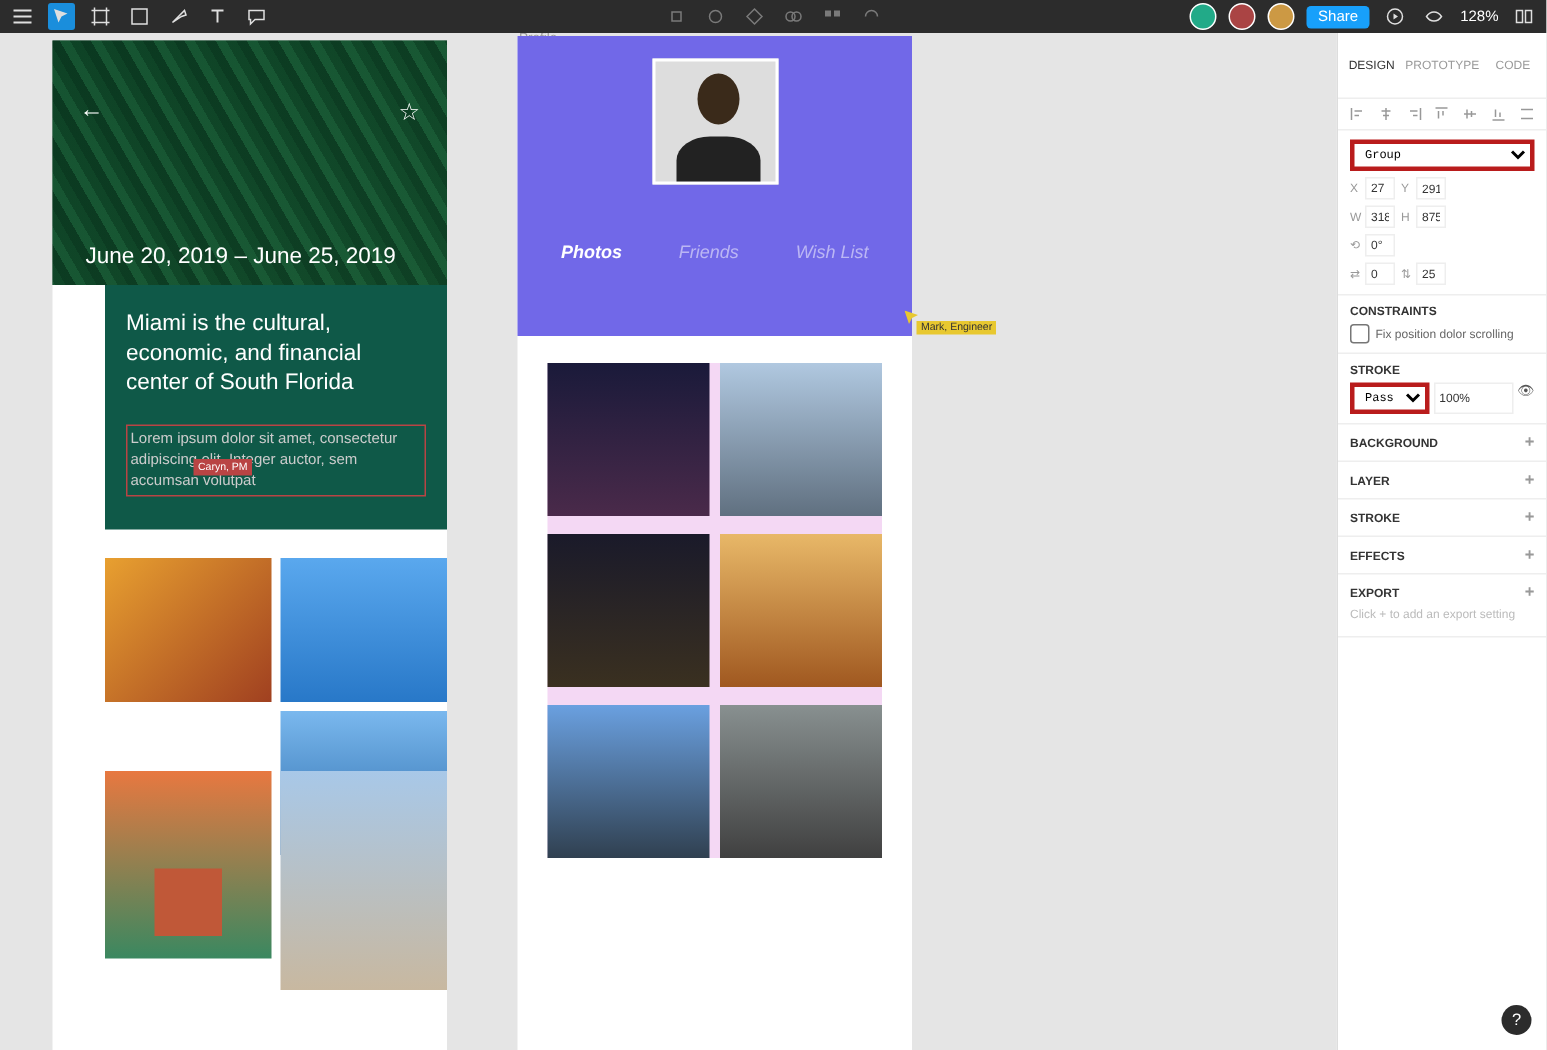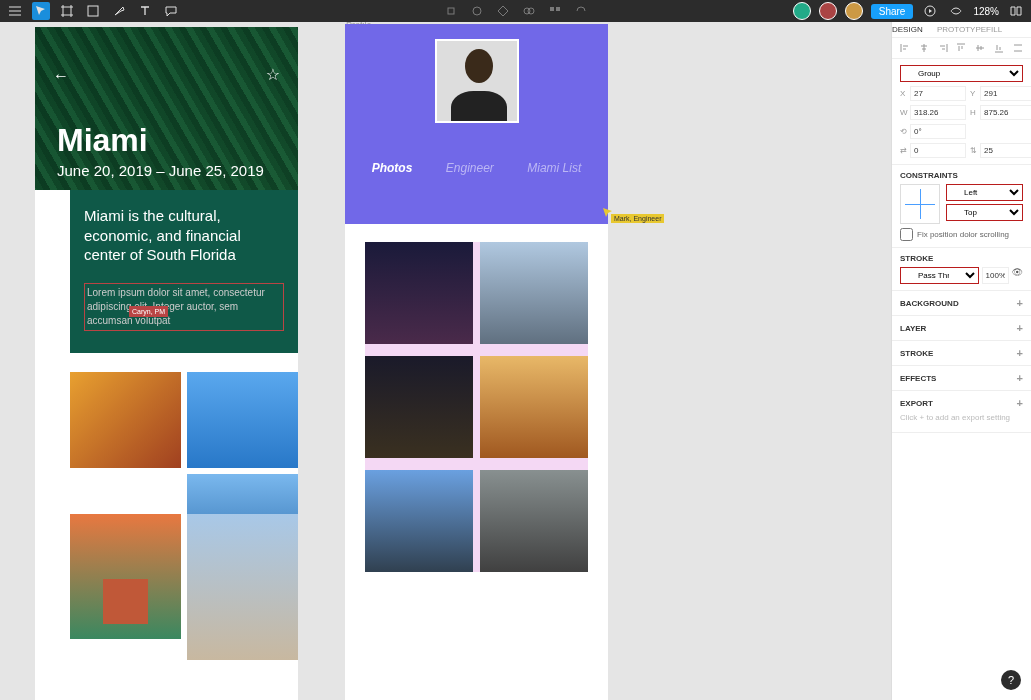--- a/index.html
+++ b/index.html
@@ -61,31 +61,31 @@
 .ph.p1 { background: linear-gradient(180deg, #1a1a3a, #4a2a4a); }
 .ph.p2 { background: linear-gradient(180deg, #b0c8e0, #607080); }
 .ph.p3 { background: linear-gradient(180deg, #1a1a2a, #3a3020); }
 .ph.p4 { background: linear-gradient(180deg, #e8b868, #a05820); }
 .ph.p5 { background: linear-gradient(180deg, #6aa0e0, #304050); }
 .ph.p6 { background: linear-gradient(180deg, #889090, #404040); }
 
 
 .panel { position: absolute; top: 22px; right: 0; width: 140px; bottom: 0; background: #fff; border-left: 1px solid #ddd; font-size: 9px; color: #555; overflow-y: auto; }
 .panel-tabs { display: flex; border-bottom: 1px solid #eee; }
-.panel-tab { flex: 1; padding: 3px 0; text-align: left; font-size: 8px; color: #999; cursor: pointer; }
+.panel-tab { flex: 1; padding: 17px 0; text-align: center; font-size: 8px; color: #999; cursor: pointer; }
 .panel-tab.active { color: #333; font-weight: 500; }
 .align-row { display: flex; justify-content: space-around; padding: 5px 4px; border-bottom: 1px solid #eee; }
 .align-ic { width: 10px; height: 10px; opacity: 0.6; cursor: pointer; }
 .section { padding: 6px 8px; border-bottom: 1px solid #eee; }
 .section-h { font-size: 8px; font-weight: 600; color: #333; display: flex; justify-content: space-between; align-items: center; }
 .row { display: flex; gap: 4px; margin-top: 4px; }
 .field { display: flex; align-items: center; gap: 2px; }
 .field-l { font-size: 8px; color: #999; width: 8px; }
-.field-i { width: 56px; font-size: 8px; border: 1px solid #eee; padding: 2px 3px; color: #333; }
-.sel { width: 100%; font-size: 8px; border: 1px solid #b91c1c; padding: 2px 13px; background: #fff; }
+.field-i { width: 20px; font-size: 8px; border: 1px solid #eee; padding: 2px 3px; color: #333; }
+.sel { width: 100%; font-size: 8px; border: 3px solid #b91c1c; padding: 2px 3px; background: #fff; font-family: Liberation Mono, monospace; }
 .chk { display: flex; align-items: center; gap: 4px; font-size: 8px; color: #666; margin-top: 4px; }
 .plus { font-size: 11px; color: #999; cursor: pointer; }
 .constraint-widget { width: 40px; height: 40px; border: 1px solid #ddd; margin-top: 4px; position: relative; }
 .cw-h { position: absolute; top: 50%; left: 4px; right: 4px; height: 1px; background: #4a9eff; }
 .cw-v { position: absolute; left: 50%; top: 4px; bottom: 4px; width: 1px; background: #4a9eff; }
 .layer-row { display: flex; gap: 3px; margin-top: 4px; }
 .hint { font-size: 8px; color: #bbb; padding: 4px 0; }
 
 .help-btn { position: absolute; right: 10px; bottom: 10px; width: 20px; height: 20px; border-radius: 50%; background: #2c2c2c; color: #fff; display: flex; align-items: center; justify-content: center; font-size: 11px; cursor: pointer; }
 </style>
@@ -192,21 +192,20 @@
 <div class="canvas">
   <div class="frame-label" style="left:346px; top:-2px;">Profile</div>
 
   <div class="frame frame1">
     <div class="hero">
       <div class="palm"></div>
       <div class="hero-top">
         <span>←</span>
         <span>☆</span>
       </div>
-      <div class="hero-title">Miami</div>
       <div class="hero-date">June 20, 2019 – June 25, 2019</div>
     </div>
     <div class="info-card">
       <div class="info-title">Miami is the cultural, economic, and financial center of South Florida</div>
       <div class="info-body">
         <span>Lorem ipsum dolor sit amet, consectetur adipiscing elit. Integer auctor, sem accumsan volutpat</span>
         <span class="pm-tag" style="left:44px; top:22px;">Caryn, PM</span>
       </div>
     </div>
     <div class="grid1">
@@ -223,22 +222,22 @@
   </div>
 
   <div class="frame frame2">
     <div class="profile-hdr">
       <div class="portrait">
         <div class="head"></div>
           <div class="body"></div>
       </div>
       <div class="tabs">
         <span class="tab active">Photos</span>
-        <span class="tab">Engineer</span>
-        <span class="tab">Miami List</span>
+        <span class="tab">Friends</span>
+        <span class="tab">Wish List</span>
       </div>
     </div>
     <div class="cursor-engineer">
       <svg class="cursor-ptr" viewBox="0 0 10 10">
           <path d="M0 0l3 9 2-4 4-2z" fill="#e8c830"></path>
         </svg>
       <span class="eng-tag">Mark, Engineer</span>
     </div>
     <div class="grid2">
       <div class="ph p1"></div>
@@ -248,21 +247,21 @@
       <div class="ph p5"></div>
       <div class="ph p6"></div>
     </div>
   </div>
 </div>
 
 <div class="panel">
   <div class="panel-tabs">
     <div class="panel-tab active">DESIGN</div>
     <div class="panel-tab">PROTOTYPE</div>
-    <div class="panel-tab">FILL</div>
+    <div class="panel-tab">CODE</div>
   </div>
   <div class="align-row">
     <svg class="align-ic" viewBox="0 0 10 10">
         <path d="M1 1v8M3 3h5M3 6h3" stroke="#555"></path>
       </svg>
     <svg class="align-ic" viewBox="0 0 10 10">
         <path d="M5 1v8M2 3h6M3 6h4" stroke="#555"></path>
       </svg>
     <svg class="align-ic" viewBox="0 0 10 10">
         <path d="M9 1v8M2 3h5M4 6h3" stroke="#555"></path>
@@ -314,40 +313,30 @@
           <input class="field-i" value="0" style="">
         </div>
       <div class="field">
           <span class="field-l">⇅</span>
           <input class="field-i" value="25" style="">
         </div>
     </div>
   </div>
   <div class="section">
     <div class="section-h">CONSTRAINTS</div>
-    <div style="display:flex; gap:6px; align-items:flex-start;">
-      <div class="constraint-widget">
-        <div class="cw-h"></div>
-          <div class="cw-v"></div>
-      </div>
-      <div style="flex:1;">
-        <select class="sel" style="margin-top:4px;"><option>Left</option></select>
-        <select class="sel" style="margin-top:3px;"><option>Top</option></select>
-      </div>
-    </div>
     <label class="chk">
         <input type="checkbox" style=""> 
         <span>Fix position dolor scrolling</span>
       </label>
   </div>
   <div class="section">
     <div class="section-h">STROKE</div>
     <div class="layer-row">
       <select class="sel" style="flex:2;"><option>Pass Through</option></select>
-      <input class="field-i" style="width: 27px;" value="100%">
+      <input class="field-i" style="width: 53px;" value="100%">
       <span style="font-size:9px;">👁</span>
     </div>
   </div>
   <div class="section">
     <div class="section-h">
         <span>BACKGROUND</span>
         <span class="plus">+</span>
       </div>
   </div>
   <div class="section">

